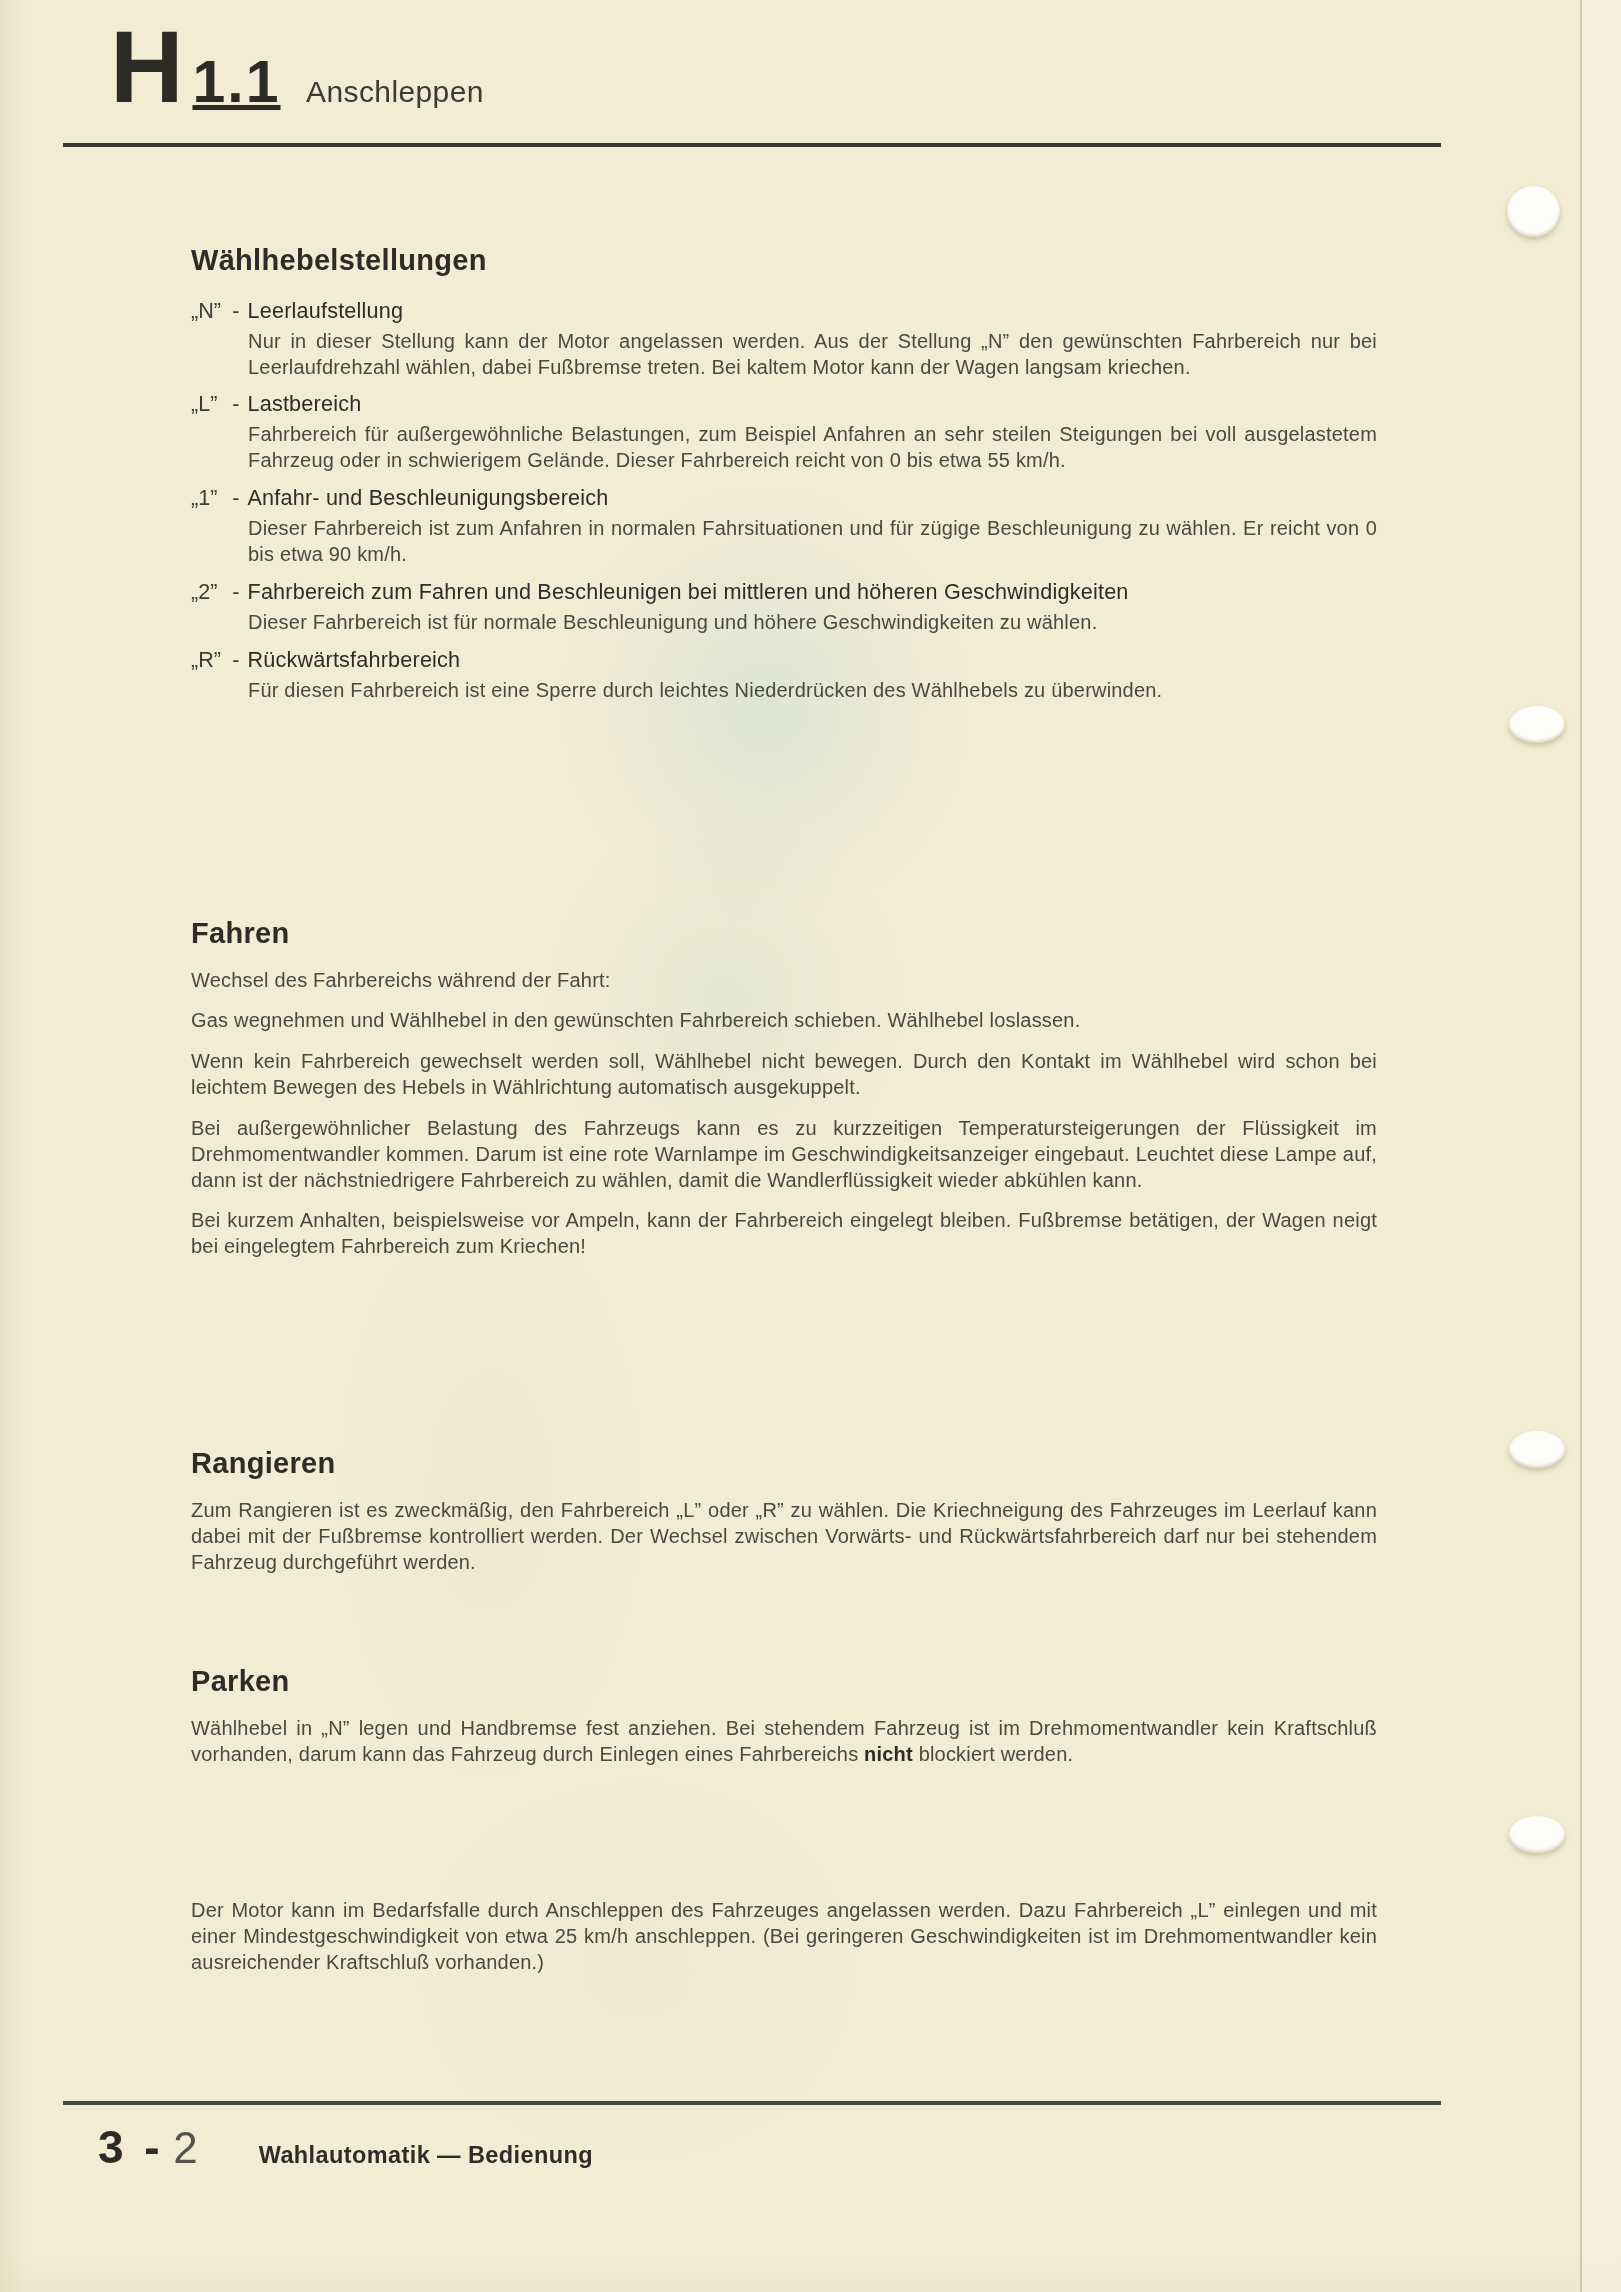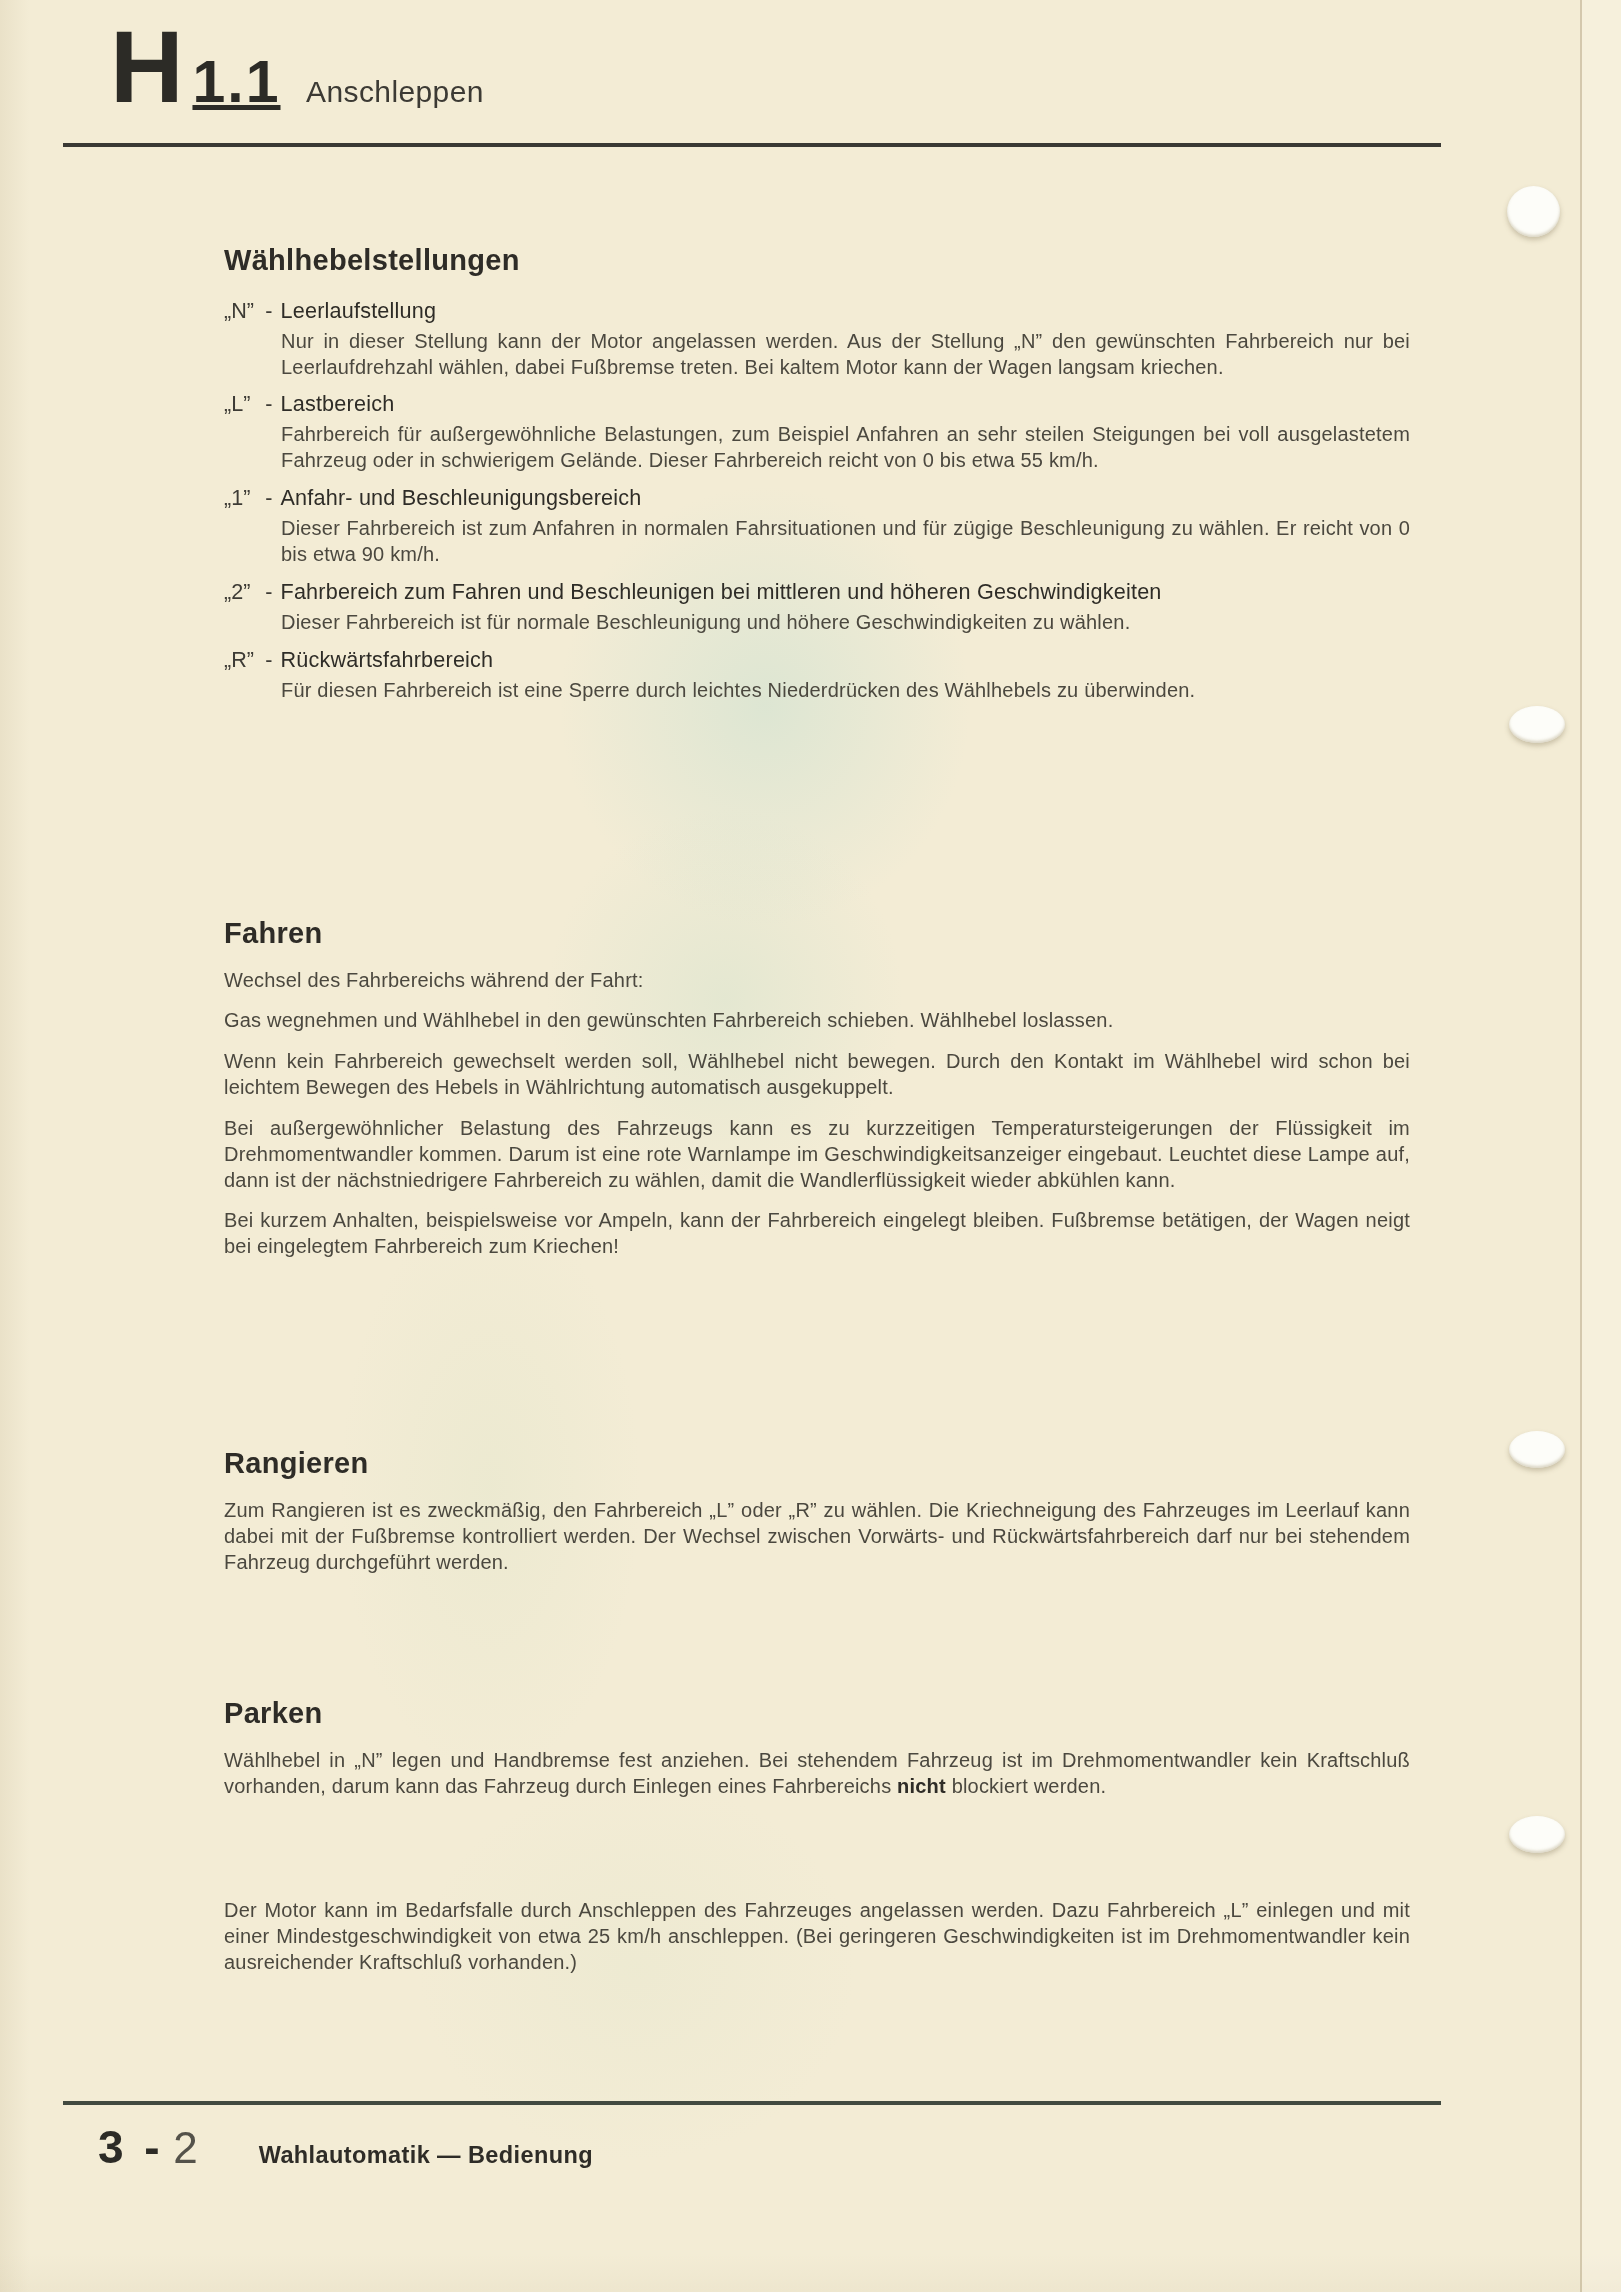--- a/index.html
+++ b/index.html
@@ -30,21 +30,21 @@
   }
 
   
   .header { position: absolute; left: 110px; top: 15.7px; display: flex; align-items: baseline; }
   .chapter-letter { font-size: 102px; font-weight: 700; color: #2c2b26; line-height: 1; letter-spacing: 1px; }
   .chapter-number { font-size: 59px; font-weight: 700; color: #2c2b26; margin-left: 7.8px; letter-spacing: 2px; text-decoration: underline; }
   .header-title  { font-size: 30px; font-weight: 400; color: #3c3a34; margin-left: 25.5px; letter-spacing: 0.4px; }
   .header-rule { position: absolute; top: 143px; left: 63px; width: 1378px; height: 3.9px; background: #3a3934; }
 
   
-  .section { position: absolute; left: 224px; width: 1186px; color: #4b483f; }
+  .section { position: absolute; left: 191px; width: 1186px; color: #4b483f; }
   .section-heading {
     font-size: 29px; font-weight: 700; color: #2e2c27;
     letter-spacing: 0.3px; margin: 0 0 15.7px 0; line-height: 35px;
   }
   .body-text { font-size: 20px; line-height: 26px; text-align: justify; letter-spacing: 0.2px; }
   .section p { margin: 0 0 14.7px 0; }
 
   
   .entry { margin-bottom: 7.8px; }
   .entry-head { font-size: 21.6px; line-height: 34px; color: #3d3b35; }
@@ -136,21 +136,21 @@
     <p class="body-text">Wenn kein Fahrbereich gewechselt werden soll, Wählhebel nicht bewegen. Durch den Kontakt im Wählhebel wird schon bei leichtem Bewegen des Hebels in Wählrichtung automatisch ausgekuppelt.</p>
     <p class="body-text">Bei außergewöhnlicher Belastung des Fahrzeugs kann es zu kurzzeitigen Temperatursteigerungen der Flüssigkeit im Drehmomentwandler kommen. Darum ist eine rote Warnlampe im Geschwindigkeitsanzeiger eingebaut. Leuchtet diese Lampe auf, dann ist der nächstniedrigere Fahrbereich zu wählen, damit die Wandlerflüssigkeit wieder abkühlen kann.</p>
     <p class="body-text">Bei kurzem Anhalten, beispielsweise vor Ampeln, kann der Fahrbereich eingelegt bleiben. Fußbremse betätigen, der Wagen neigt bei eingelegtem Fahrbereich zum Kriechen!</p>
   </div>
 
   <div class="section" style="top:1446px;">
     <h2 class="section-heading">Rangieren</h2>
     <p class="body-text">Zum Rangieren ist es zweckmäßig, den Fahrbereich „L” oder „R” zu wählen. Die Kriechneigung des Fahrzeuges im Leerlauf kann dabei mit der Fußbremse kontrolliert werden. Der Wechsel zwischen Vorwärts- und Rückwärtsfahrbereich darf nur bei stehendem Fahrzeug durchgeführt werden.</p>
   </div>
 
-  <div class="section" style="top:1664px;margin-top:32px;">
+  <div class="section" style="top:1664px;">
     <h2 class="section-heading">Parken</h2>
     <p class="body-text"><span>Wählhebel in „N” legen und Handbremse fest anziehen. Bei stehendem Fahrzeug ist im Drehmomentwandler kein Kraftschluß vorhanden, darum kann das Fahrzeug durch Einlegen eines Fahrbereichs </span><b>nicht</b><span> blockiert werden.</span></p>
   </div>
 
   <div class="section" style="top:1897px;">
     <p class="body-text">Der Motor kann im Bedarfsfalle durch Anschleppen des Fahrzeuges angelassen werden. Dazu Fahrbereich „L” einlegen und mit einer Mindestgeschwindigkeit von etwa 25 km/h anschleppen. (Bei geringeren Geschwindigkeiten ist im Drehmomentwandler kein ausreichender Kraftschluß vorhanden.)</p>
   </div>
 
   <div class="footer-rule"></div>
   <div class="footer">

